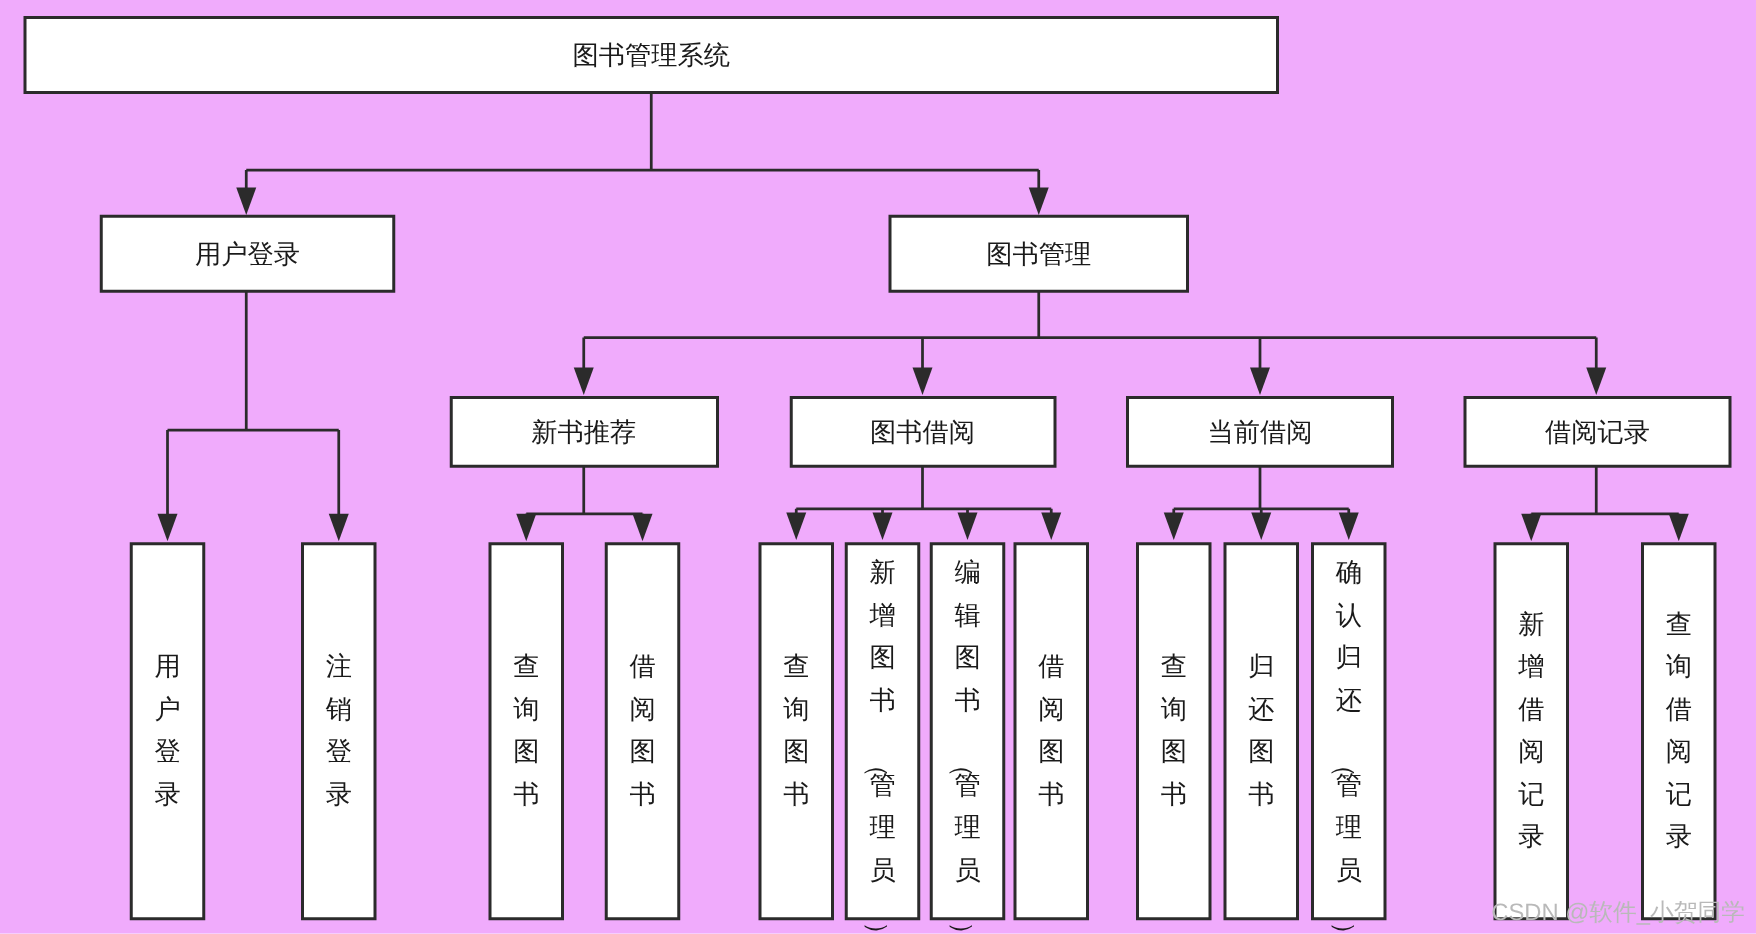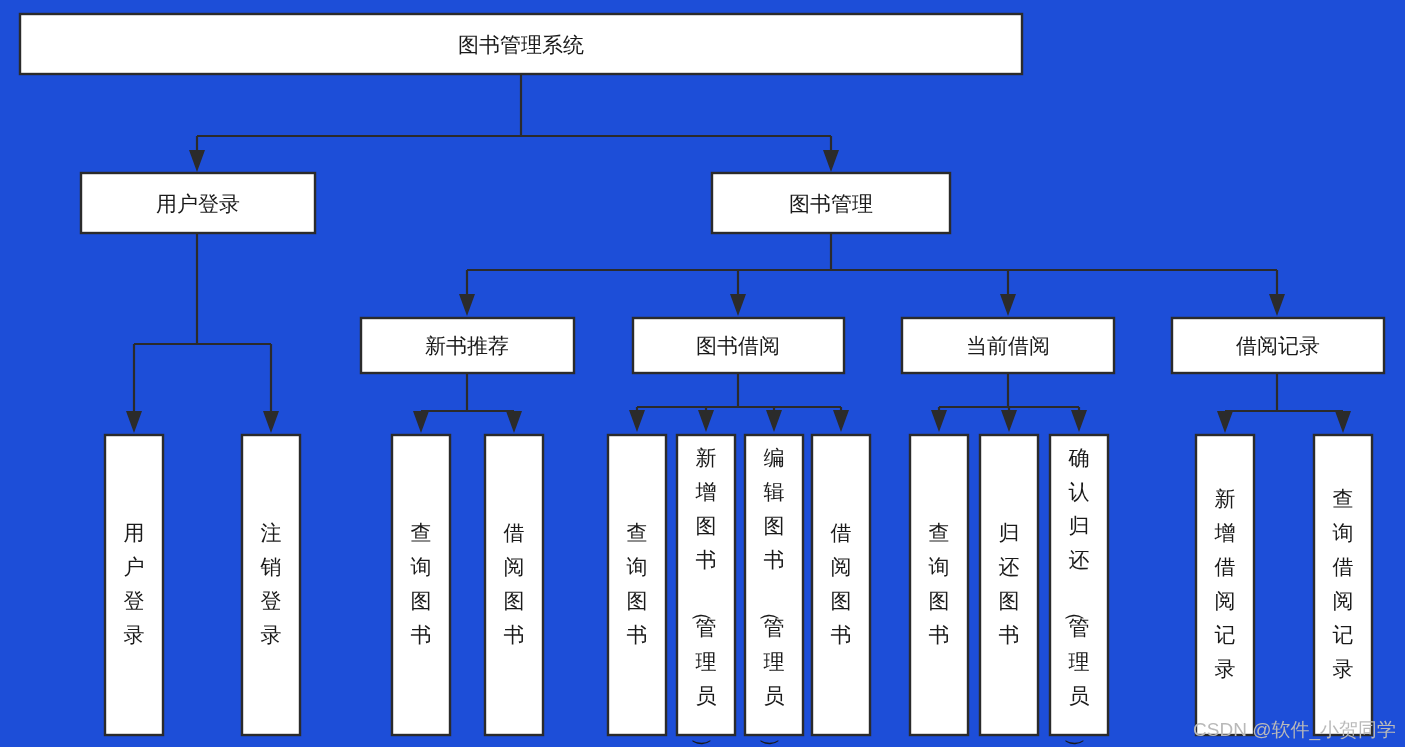--- a/index.html
+++ b/index.html
@@ -8,21 +8,21 @@
     padding: 0;
     background: #ffffff;
   }
   body {
     font-family: "Liberation Sans", "DejaVu Sans", sans-serif;
   }
   #diagram-root {
     position: relative;
     width: 1405px;
     height: 747px;
-    background: #1d4ed8;
+    background: #f0abfc;
     overflow: hidden;
   }
   svg.diagram-canvas {
     position: absolute;
     left: 0;
     top: 0;
     width: 1405px;
     height: 747px;
     display: block;
   }

